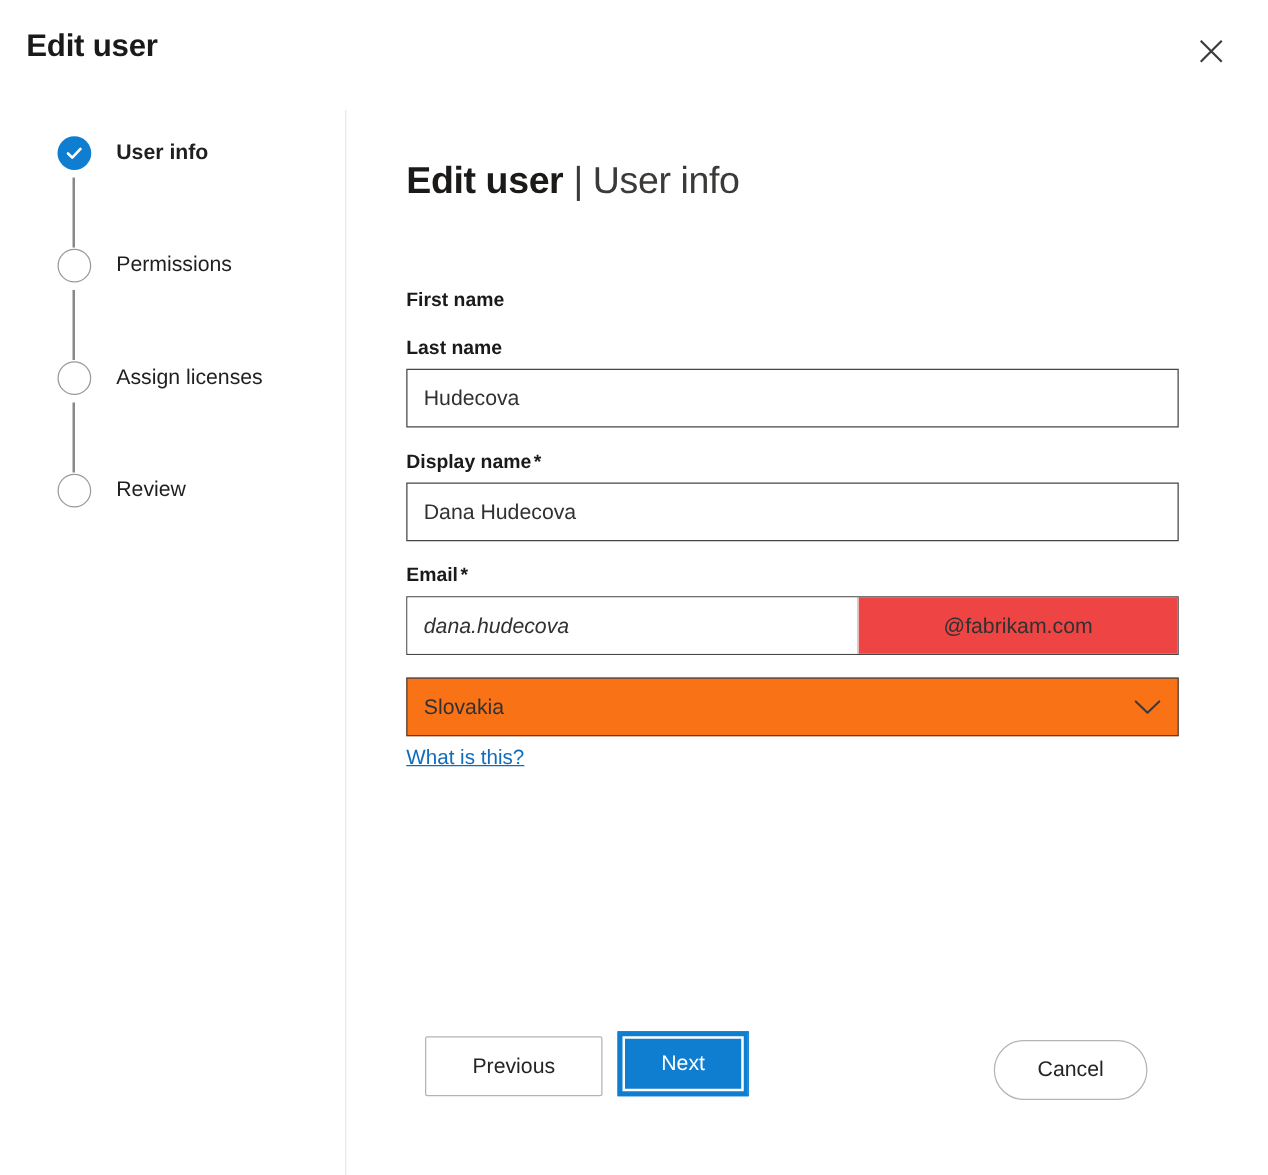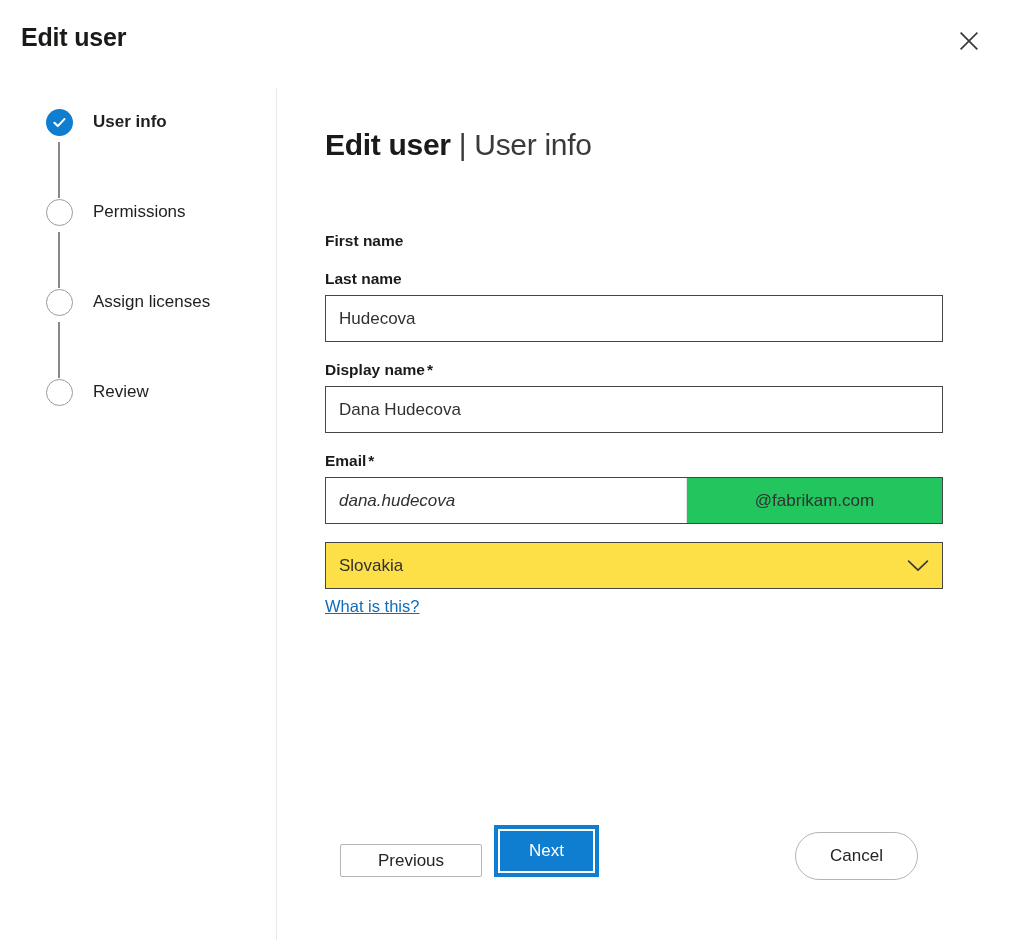--- a/index.html
+++ b/index.html
@@ -180,38 +180,38 @@
   }
   .input-group .text-input {
     border: none;
     height: 45px;
     width: 360px;
     flex: 0 0 360px;
     font-style: italic;
   }
   .input-suffix {
     flex: 1;
-    background: #22c55e;
+    background: #ef4444;
     display: flex;
     align-items: center;
     justify-content: center;
     font-size: 17px;
     color: #323130;
     border-left: 1px solid #e6e4e2;
   }
   .select-wrap {
     position: relative;
     width: 618px;
     height: 47px;
   }
   .select-box {
     width: 618px;
     height: 47px;
     border: 1px solid #484644;
-    background: #fde047;
+    background: #f97316;
     font-family: "Liberation Sans", sans-serif;
     font-size: 17px;
     color: #323130;
     padding: 0 40px 0 13px;
     display: flex;
     align-items: center;
     cursor: pointer;
   }
   .select-chevron {
     position: absolute;
@@ -246,23 +246,23 @@
     border-radius: 2px;
   }
   .btn-secondary {
     background: #ffffff;
     border: 1px solid #b6b4b2;
     color: #252423;
   }
   .btn-previous {
     position: absolute;
     left: 15px;
-    top: 15px;
+    top: 0;
     width: 142px;
-    height: 33px;
+    height: 48px;
   }
   .btn-next {
     position: absolute;
     left: 169px;
     top: -4px;
     width: 105px;
     height: 52px;
     background: #0f7ed0;
     border: 1px solid #0f7ed0;
     color: #ffffff;

